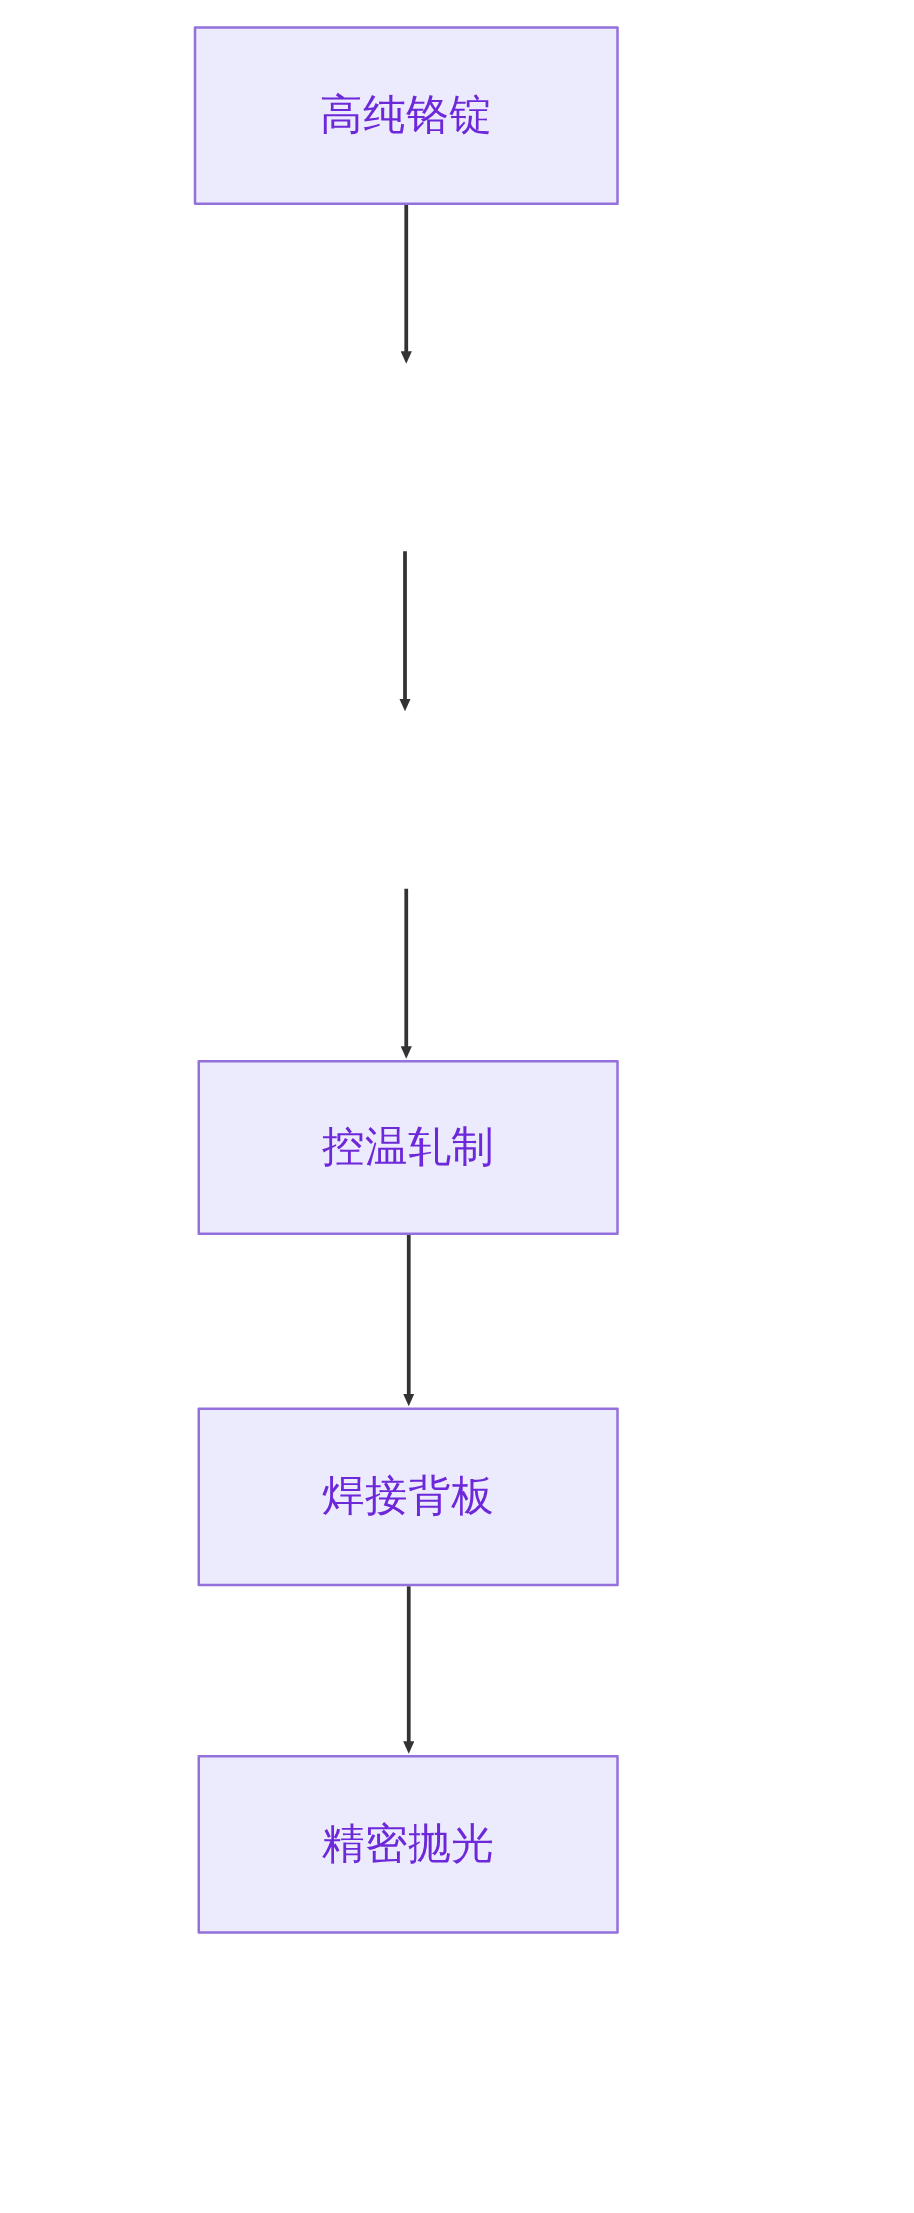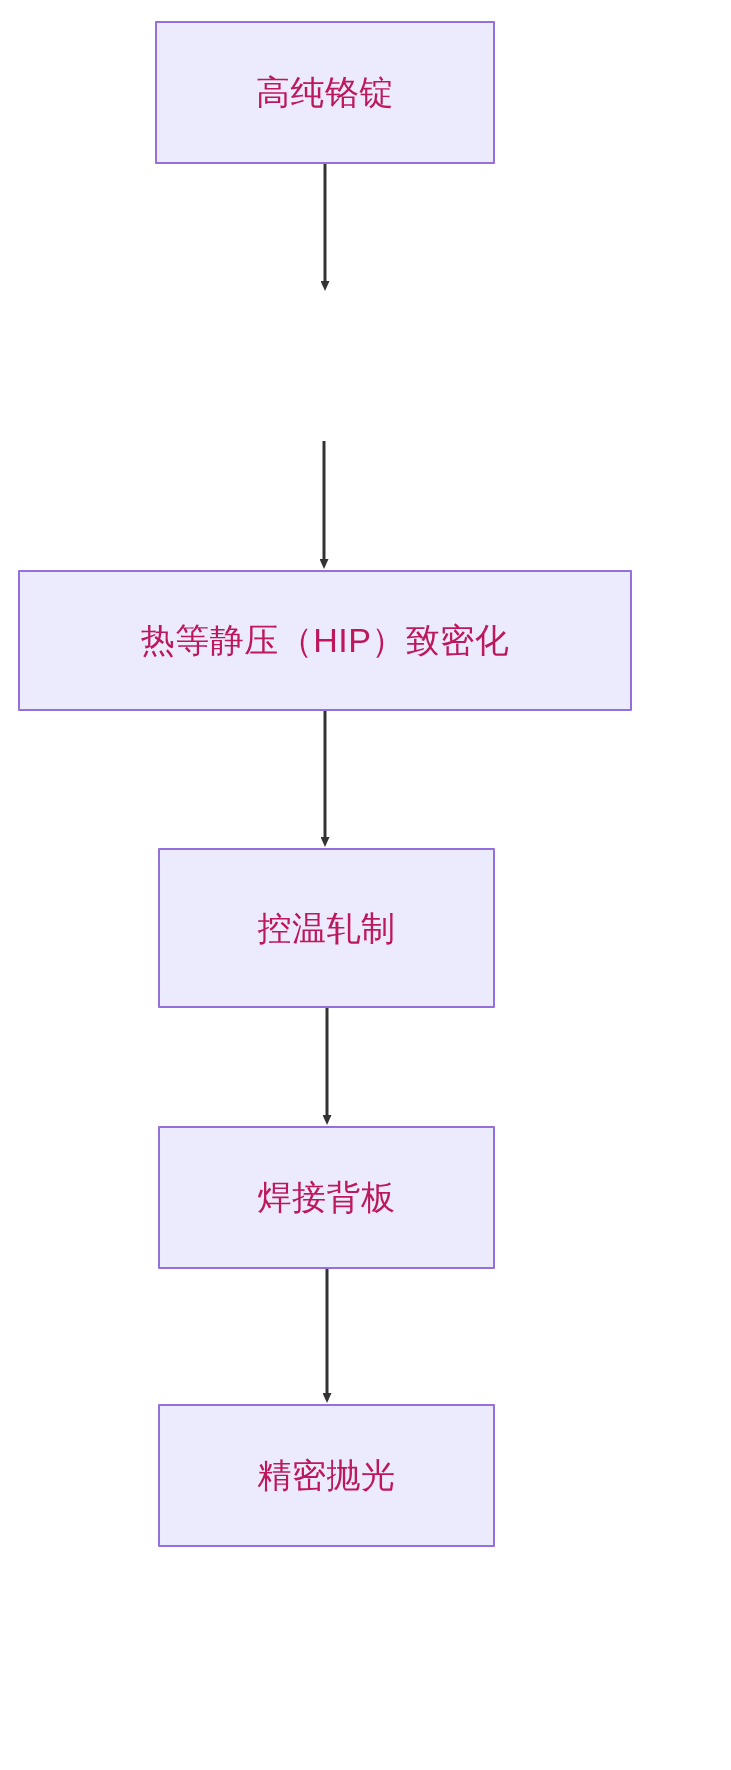--- a/index.html
+++ b/index.html
@@ -24,21 +24,21 @@
     border: 2px solid #9370DB;
     border-radius: 1px;
     display: flex;
     align-items: center;
     justify-content: center;
   }
   .node-label {
     font-family: "Liberation Sans", "DejaVu Sans", sans-serif;
     font-size: 34px;
     line-height: 1.2;
-    color: #be185d;
+    color: #6d28d9;
     letter-spacing: 0.5px;
     white-space: nowrap;
     text-align: center;
   }
   .edge-layer {
     position: absolute;
     left: 0;
     top: 0;
     width: 731px;
     height: 1770px;
@@ -63,25 +63,22 @@
         <line x1="327" y1="988" x2="327" y2="1116" stroke="#333333" stroke-width="3" marker-end="url(#arrowhead)"></line>
         <line x1="327" y1="1269" x2="327" y2="1394" stroke="#333333" stroke-width="3" marker-end="url(#arrowhead)"></line>
       </g>
   </svg>
 
   <div class="node" style="left:155px; top:21px; width:340px; height:143px;">
     <span class="node-label">高纯铬锭</span>
   </div>
 
 
-  <div class="node" style="left:18px; top:570px; width:614px; height:141px;">
-    <span class="node-label">热等静压（HIP）致密化</span>
-  </div>
 
-  <div class="node" style="left:158px; top:848px; width:337px; height:160px;">
+  <div class="node" style="left:158px; top:848px; width:337px; height:140px;">
     <span class="node-label">控温轧制</span>
   </div>
 
   <div class="node" style="left:158px; top:1126px; width:337px; height:143px;">
     <span class="node-label">焊接背板</span>
   </div>
 
   <div class="node" style="left:158px; top:1404px; width:337px; height:143px;">
     <span class="node-label">精密抛光</span>
   </div>

